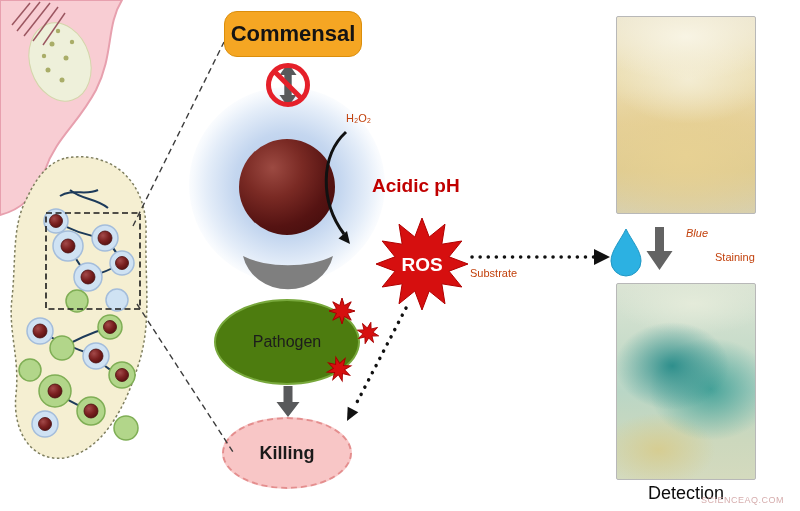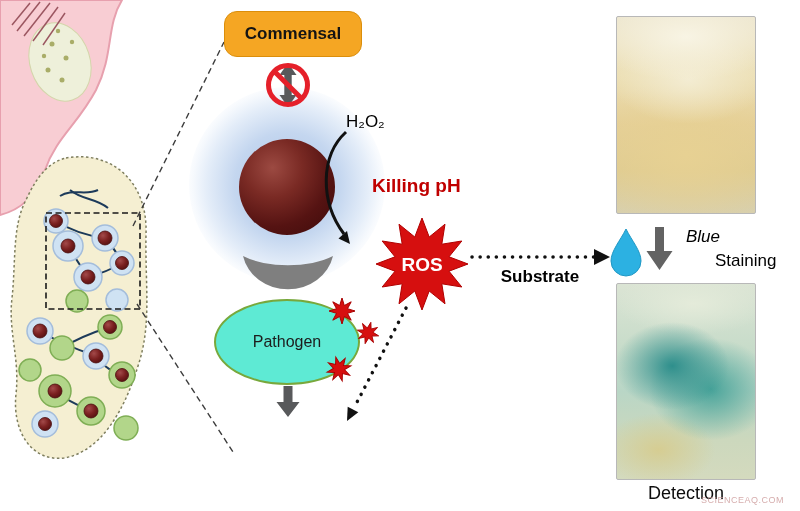--- a/index.html
+++ b/index.html
@@ -1,43 +1,43 @@
 <!DOCTYPE html>
 <html><head>
 <meta charset="utf-8">
 <style>
   html,body{margin:0;padding:0;background:#ffffff;}
   .canvas{
     position:relative;width:800px;height:511px;background:#ffffff;overflow:hidden;
     font-family:"Liberation Sans", sans-serif;
   }
   .abs{position:absolute;}
-  .lbl{position:absolute;font-size:17px;color:#000000;white-space:nowrap;}
+  .lbl{position:absolute;font-size:11px;color:#c2410c;white-space:nowrap;}
   .commensal-box{
     position:absolute;left:224px;top:11px;width:138px;height:46px;
     background:#F5A623;border:1.5px solid #DB8E0B;border-radius:13px;
     display:flex;align-items:center;justify-content:center;
-    font-size:17px;font-weight:bold;color:#141414;box-sizing:border-box;
+    font-size:22px;font-weight:bold;color:#141414;box-sizing:border-box;
   }
   .glow{
     position:absolute;left:189px;top:87px;width:196px;height:196px;border-radius:50%;
     background:radial-gradient(circle,
       rgba(118,158,214,0.62) 0%,
       rgba(132,170,222,0.48) 38%,
       rgba(150,185,230,0.26) 58%,
       rgba(170,200,238,0.10) 68%,
       rgba(170,200,238,0) 74%);
   }
   .sphere{
     position:absolute;left:239px;top:139px;width:96px;height:96px;border-radius:50%;
     background:radial-gradient(circle at 35% 30%, #9c4a42 0%, #7a2a24 32%, #551312 64%, #3c0a0a 100%);
   }
   .pathogen{
     position:absolute;left:214px;top:299px;width:146px;height:86px;border-radius:50%;
-    background:#5eead4;border:2px solid #78A83C;box-sizing:border-box;
+    background:#4d7c0f;border:2px solid #78A83C;box-sizing:border-box;
     display:flex;align-items:center;justify-content:center;
     font-size:16px;color:#1c1c1c;
   }
   .killing{
     position:absolute;left:222px;top:417px;width:130px;height:72px;border-radius:50%;
     background:#F8C6C6;border:2px dashed #E48E8E;box-sizing:border-box;
     display:flex;align-items:center;justify-content:center;
     font-size:18px;font-weight:bold;color:#1a1a1a;
   }
   .acidic{position:absolute;left:372px;top:175px;font-size:19px;font-weight:bold;color:#C00000;white-space:nowrap;}
@@ -158,20 +158,23 @@
       <rect x="46" y="213" width="94" height="96" fill="none" stroke="#1a1a1a" stroke-width="1.6" stroke-dasharray="6 3.5"></rect>
     </g>
   </svg>
 
   <div class="glow"></div>
   <div class="sphere"></div>
 
   <div class="pathogen">
     <span>Pathogen</span>
   </div>
+  <div class="killing">
+    <span>Killing</span>
+  </div>
 
   <svg class="overlay" width="800" height="511" viewBox="0 0 800 511">
     <defs>
       <polygon id="spike8" points="13,0 5.5,2.3 9.2,9.2 2.3,5.5 0,13 -2.3,5.5 -9.2,9.2 -5.5,2.3 -13,0 -5.5,-2.3 -9.2,-9.2 -2.3,-5.5 0,-13 2.3,-5.5 9.2,-9.2 5.5,-2.3" fill="#d60f0f" stroke="#a80000" stroke-width="1"></polygon>
     </defs>
 
     <g stroke="#3c3c3c" stroke-width="1.4" stroke-dasharray="6 4">
       <line x1="133" y1="226" x2="224" y2="42"></line>
       <line x1="137" y1="304" x2="233" y2="452"></line>
     </g>
@@ -220,23 +223,23 @@
 
     <polygon points="655,227 664,227 664,251 672.5,251 659.5,270 646.5,251 655,251" fill="#636363"></polygon>
   </svg>
 
   <div class="commensal-box">
     <span>Commensal</span>
   </div>
 
   <div class="lbl" style="left:346px;top:112px;">H₂O₂</div>
 
-  <div class="acidic">Killing pH</div>
-
-  <div class="lbl" style="left:470px;top:267px;width:140px;text-align:center;font-weight:bold;">Substrate</div>
+  <div class="acidic">Acidic pH</div>
+
+  <div class="lbl" style="left:470px;top:267px;width:140px;">Substrate</div>
 
   <div class="lbl" style="left:686px;top:227px;font-style:italic;">Blue</div>
   <div class="lbl" style="left:715px;top:251px;">Staining</div>
 
   <div class="photo photo-top"></div>
   <div class="photo photo-bottom"></div>
 
   <div class="detection">Detection</div>
 
   <div class="watermark">SCIENCEAQ.COM</div>

